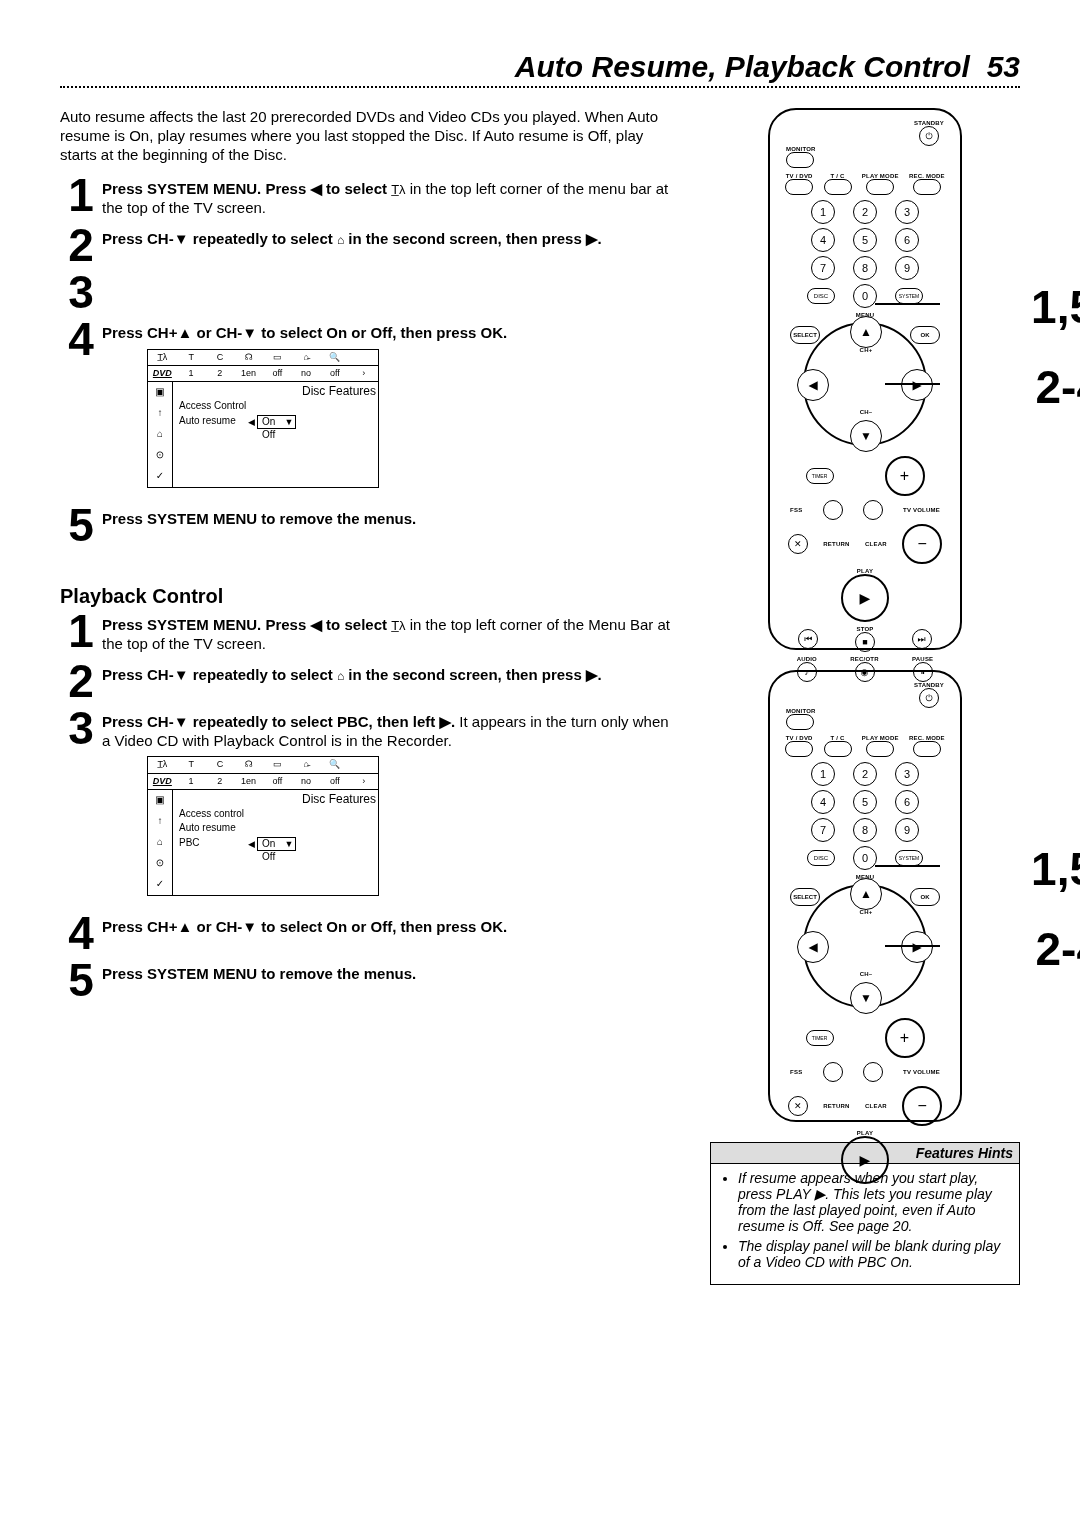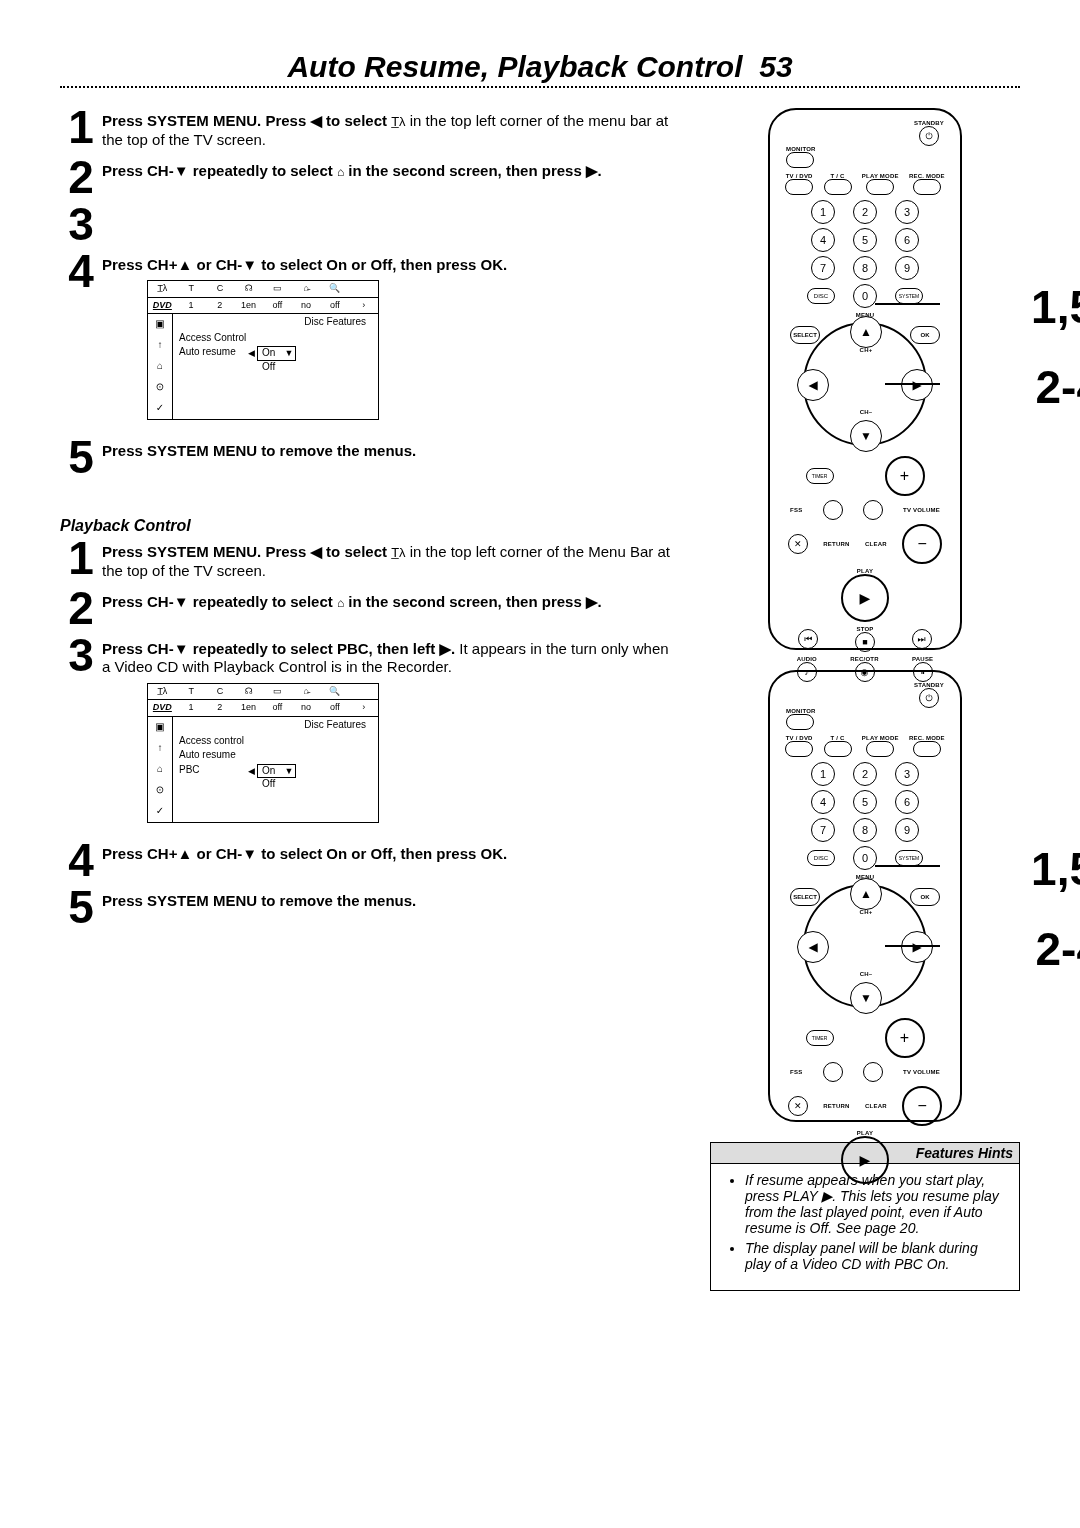--- a/index.html
+++ b/index.html
@@ -11,21 +11,21 @@
     color: #000;
   }
   .page {
     padding: 50px 60px 40px 60px;
     position: relative;
   }
   .header-title {
     font-style: italic;
     font-weight: bold;
     font-size: 30px;
-    text-align: center;
+    text-align: right;
     margin-bottom: 2px;
   }
   .dotted {
     border-top: 2px dotted #000;
     margin-bottom: 20px;
   }
   .cols {
     display: flex;
     gap: 30px;
   }
@@ -54,24 +54,23 @@
   }
   .step-body {
     flex: 1;
     font-size: 15px;
     line-height: 1.25;
     padding-top: 4px;
   }
   .step-body b { font-weight: bold; }
   .section-h {
     font-weight: bold;
-    font-size: 16px;
+    font-size: 20px;
     margin-top: 40px;
     margin-bottom: 4px;
-    font-style: italic;
   }
   
   .menu-shot {
     border: 1px solid #000;
     width: 230px;
     margin-left: 45px;
     margin-top: 6px;
     margin-bottom: 10px;
     font-size: 10px;
   }
@@ -98,22 +97,22 @@
     align-items: center;
     font-size:10px;
   }
   .menu-shot .mid {
     flex: 1;
     padding: 4px 6px;
     position: relative;
   }
   .menu-shot .disc-feat {
     position: absolute;
-    top: 2px; right: 12px;
-    font-size: 10px;
+    top: 2px; right: 2px;
+    font-size: 12px;
   }
   .menu-shot .opt-row {
     display: flex;
     font-size: 10px;
     margin-top: 2px;
   }
   .menu-shot .opt-row .lbl { width: 78px;}
   .menu-shot .opt-row .val-wrap {
     display: flex; flex-direction: column;
   }
@@ -200,36 +199,37 @@
   }
   .hints-title {
     background:#ddd;
     font-style: italic;
     font-weight: bold;
     padding: 2px 6px;
     margin:-6px -10px 6px -10px;
     border-bottom:1.5px solid #000;
     text-align:right;
   }
-  .hints-box ul { margin:8px; padding-left:16px;}
+  .hints-box ul { margin:1px; padding-left:16px;}
   .hints-box li { font-style:italic; margin-bottom:4px;}
 </style>
 </head>
 <body>
 
 <div class="page">
   <div class="header-title">
     <span>Auto Resume, Playback Control</span>&nbsp;
     <span>53</span>
   </div>
   <div class="dotted"></div>
 
   <div class="cols">
     <div class="left">
 
+      <div class="intro">Auto resume affects the last 20 prerecorded DVDs and Video CDs you played.  When Auto resume is On, play resumes where you last stopped the Disc. If Auto resume is Off, play starts at the beginning of the Disc.</div>
 
       <div class="step">
         <div class="step-num">1</div>
         <div class="step-body">
           <b>Press SYSTEM MENU. Press ◀ to select </b><span style="font-size:13px;">T̲λ</span>
           <span> in the top left corner of the menu bar at the top of the TV screen.</span>
         </div>
       </div>
 
       <div class="step">

